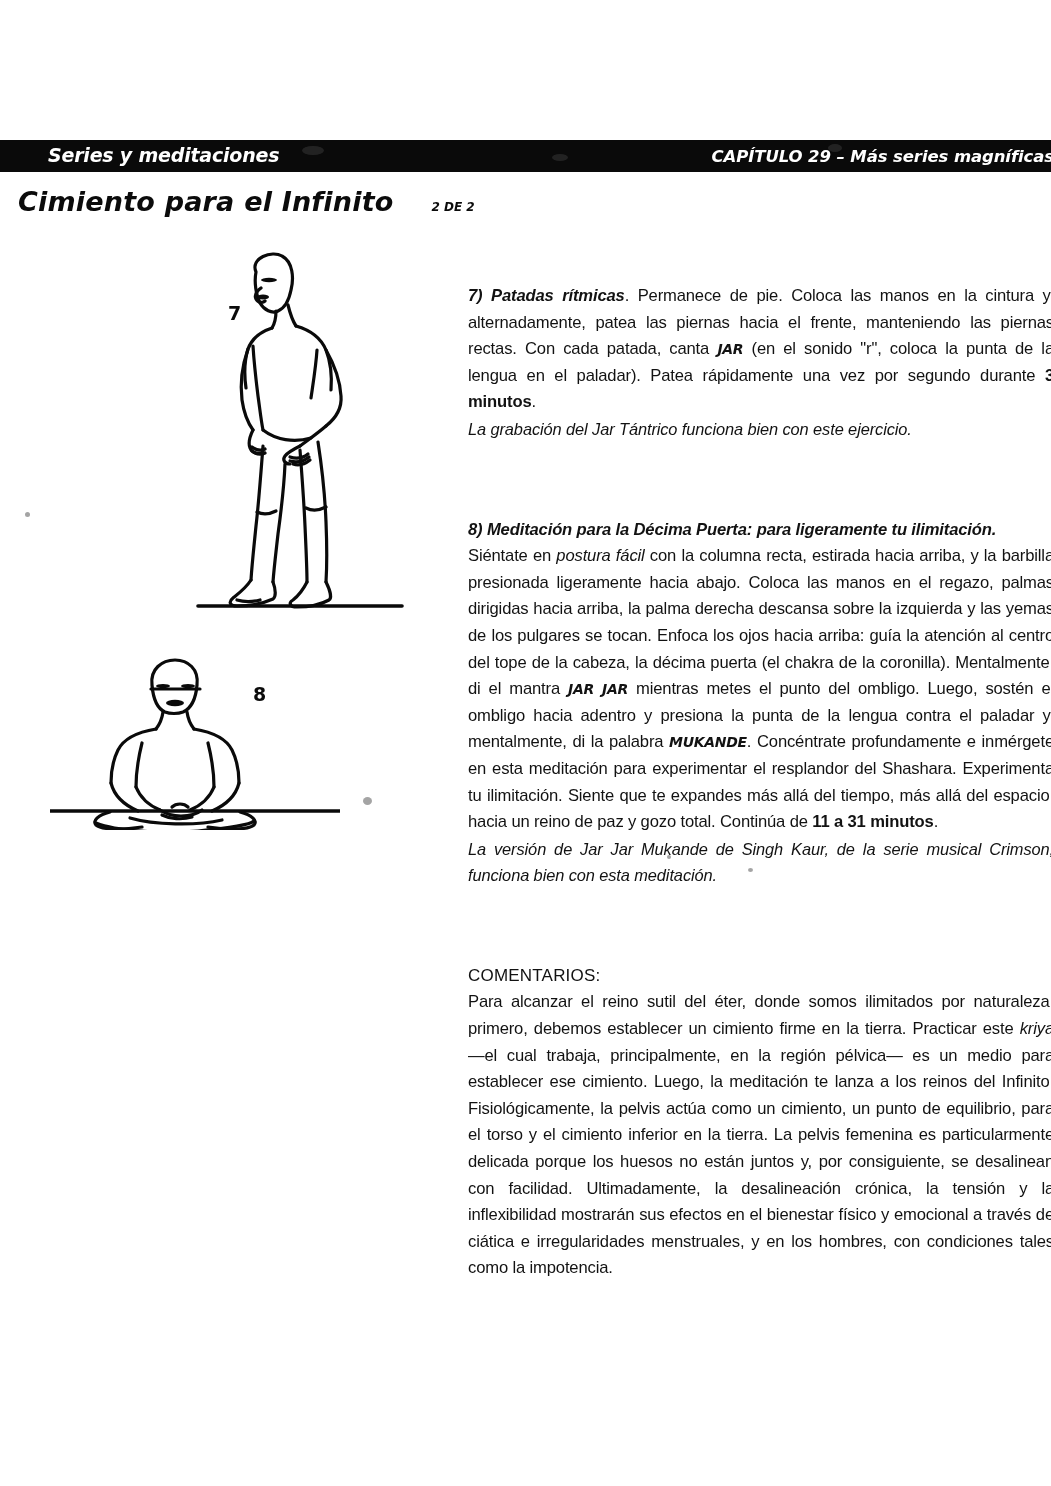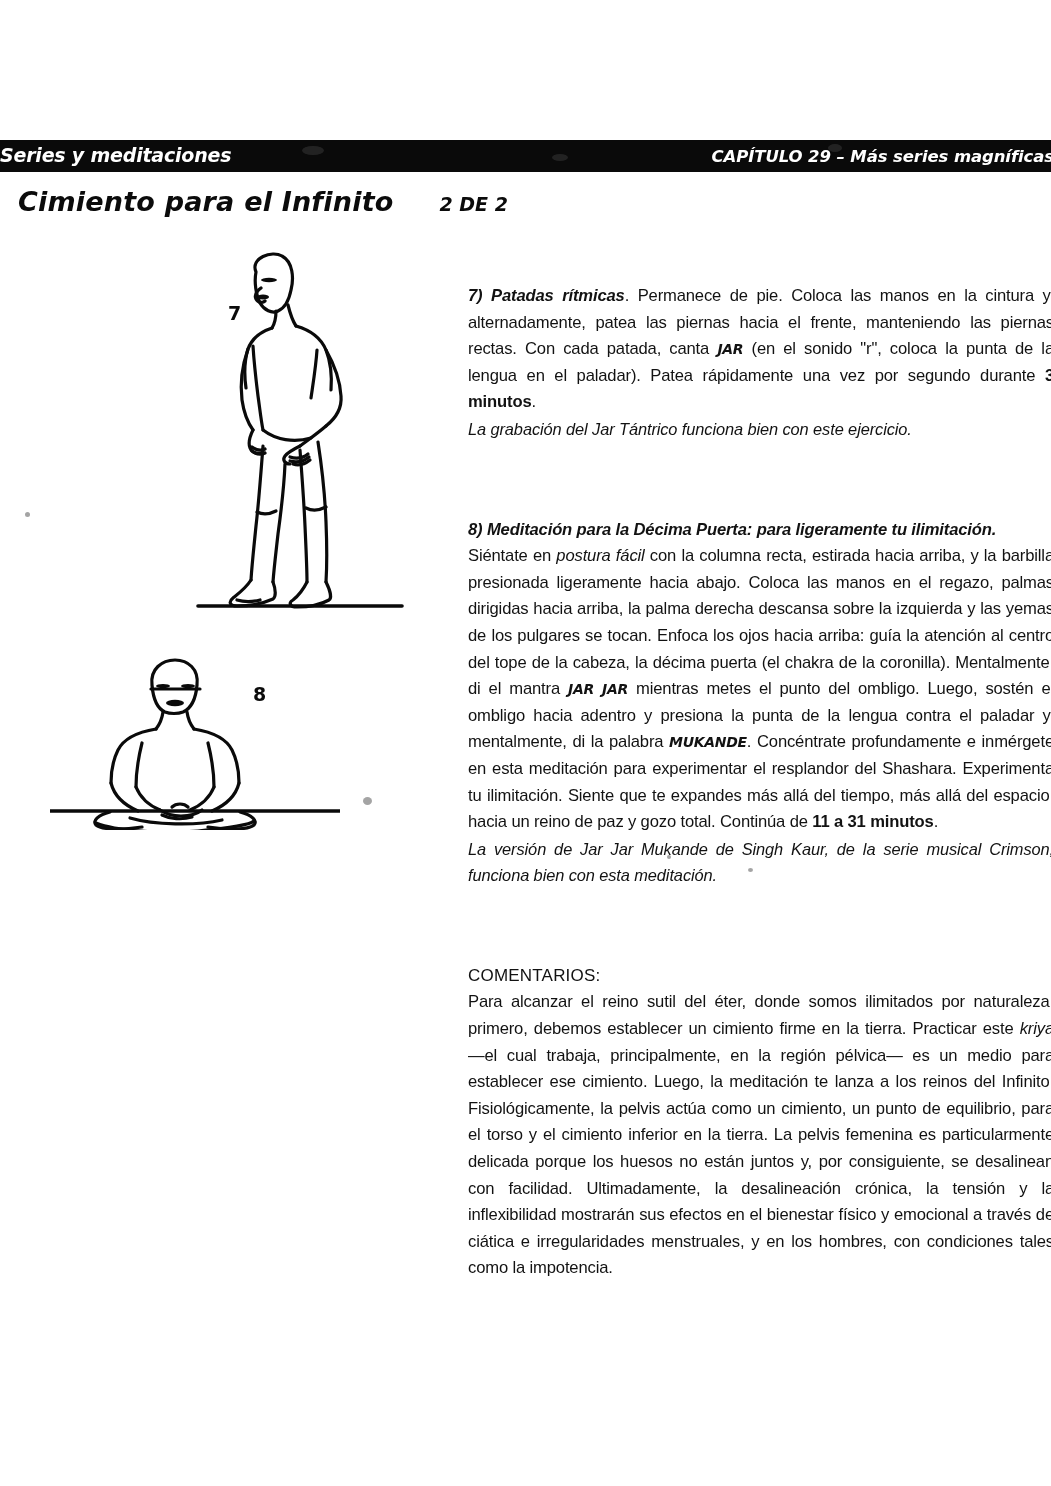--- a/index.html
+++ b/index.html
@@ -30,20 +30,21 @@
     position: absolute;
     left: 8px;
     top: 4px;
     color: #ffffff;
     font-family: "DejaVu Sans", sans-serif;
     font-weight: bold;
     font-style: italic;
     font-size: 19px;
     letter-spacing: -0.2px;
     white-space: nowrap;
+    padding-left: 48px;
   }
   .header-bar .hdr-right {
     position: absolute;
     right: 4px;
     top: 7px;
     color: #ffffff;
     font-family: "DejaVu Sans", sans-serif;
     font-weight: bold;
     font-style: italic;
     font-size: 16.5px;
@@ -57,39 +58,38 @@
     border-radius: 50%;
   }
 
   
   .page-title-row {
     position: absolute;
     left: 18px;
     top: 186px;
     display: flex;
     align-items: baseline;
-    gap: 26px;
+    gap: 38px;
   }
   .page-title {
     font-family: "DejaVu Sans", sans-serif;
     font-weight: bold;
     font-style: italic;
     font-size: 27px;
     letter-spacing: 0.2px;
     color: #0b0b0b;
     white-space: nowrap;
   }
   .page-counter {
     font-family: "DejaVu Sans", sans-serif;
     font-weight: bold;
     font-style: italic;
-    font-size: 19px;
+    font-size: 12px;
     color: #0b0b0b;
     white-space: nowrap;
-    margin-left: 20px;
   }
 
   
   .figure-col {
     position: absolute;
     left: 0;
     top: 240px;
     width: 455px;
     height: 620px;
   }

